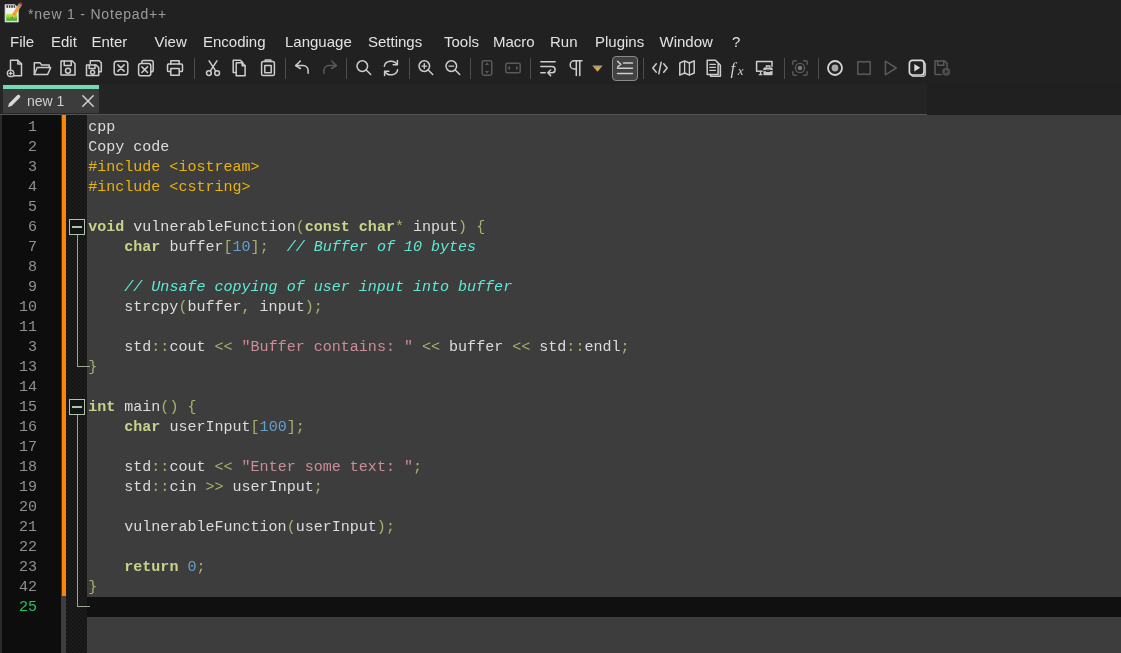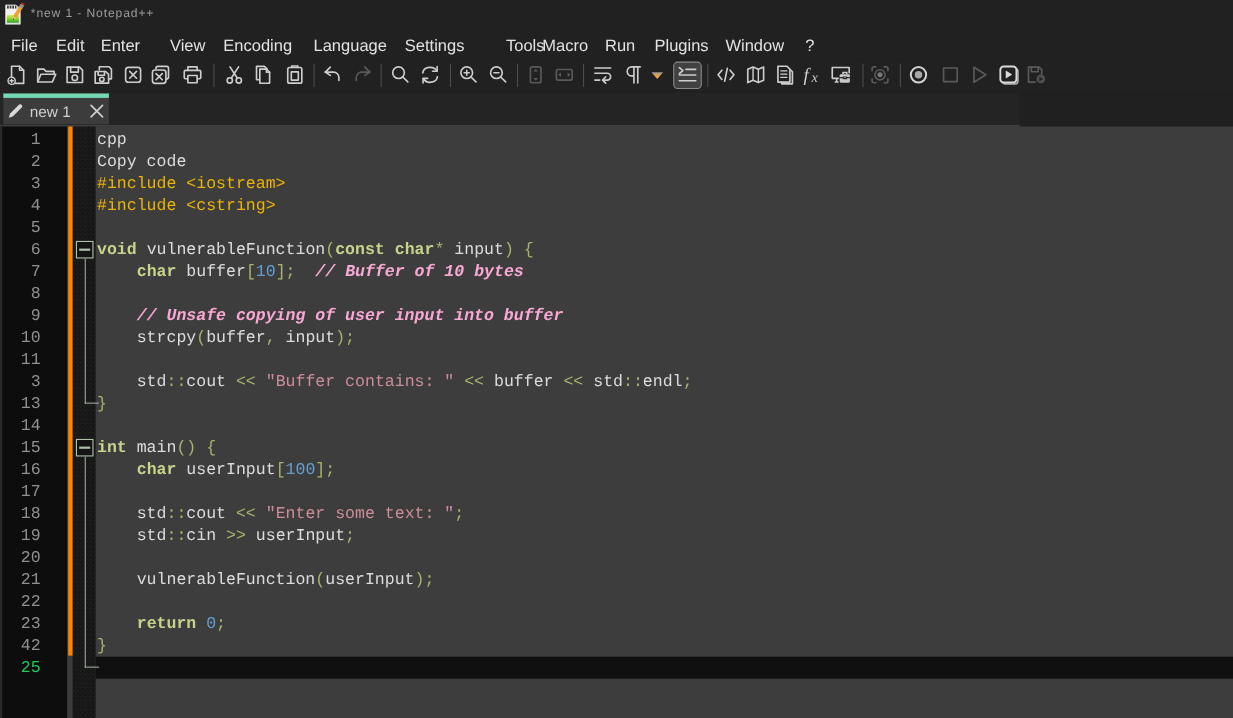--- a/index.html
+++ b/index.html
@@ -1,19 +1,19 @@
 <!DOCTYPE html>
 <html><head>
 <meta charset="utf-8">
 <style>
 * { margin:0; padding:0; box-sizing:border-box; }
 html,body { width:1121px; height:653px; overflow:hidden; background:#202020; }
 body { font-family:"Liberation Sans", sans-serif; position:relative; }
 #titlebar { position:absolute; left:0; top:0; width:1121px; height:26px; background:#212121; }
-#title { position:absolute; left:28px; top:6px; font-size:11px; letter-spacing:0.8px; color:#9c9c9c; }
+#title { position:absolute; left:28px; top:6px; font-size:14px; letter-spacing:0.8px; color:#9c9c9c; }
 #menubar { position:absolute; left:0; top:26px; width:1121px; height:28px; background:#212121; }
 .mi { position:absolute; top:6.5px; font-size:15px; color:#e2e2e2; }
 #toolbar { position:absolute; left:0; top:54px; width:1121px; height:30px; background:#212121; }
 .tbi { position:absolute; top:4px; }
 .sep { position:absolute; top:4px; width:1px; height:21px; background:#4d4d4d; }
 #tabbar { position:absolute; left:0; top:84px; width:927px; height:31px; background:#242424; border-bottom:1px solid #555; }
 #tab { position:absolute; left:3px; top:1px; width:96px; height:28px; background:#3c3c3c; border-top:4px solid #75d9b4; }
 #tablabel { position:absolute; left:24px; top:4px; font-size:14px; color:#cfcfcf; }
 #editor { position:absolute; left:0; top:115px; width:1121px; height:538px; background:#3d3d3d; }
 #nummargin { position:absolute; left:0; top:0; width:61px; height:538px; background:#0d0d0d; border-left:2px solid #2a2a2a; }
@@ -23,21 +23,21 @@
   background-size: 4px 4px; }
 #caretline { position:absolute; left:87px; top:482px; width:1034px; height:20px; background:#101010; }
 #nums { position:absolute; left:0; top:2px; width:37px; font-family:"Liberation Mono",monospace; font-size:15.04px; line-height:20px; color:#909090; text-align:right; }
 #nums div { height:20px; }
 #code { position:absolute; left:88.2px; top:2px; font-family:"Liberation Mono",monospace; font-size:15.04px; line-height:20px; color:#dcdcdc; white-space:pre; }
 #code div { height:20px; }
 .k { color:#c9d28b; font-weight:bold; }
 .o { color:#a9b26d; }
 .s { color:#cb8d98; }
 .n { color:#63a0ce; }
-.c { color:#f9a8d4; font-style:italic; font-weight:bold; }
+.c { color:#5eead4; font-style:italic; font-weight:normal; }
 .p { color:#eab308; }
 .fbox { position:absolute; left:69px; width:16px; height:16px; border:1px solid #aec3ae; background:#141414; z-index:3; }
 .fbox i { position:absolute; left:2px; right:2px; top:6px; height:1.5px; background:#aec3ae; }
 .fline { position:absolute; background:#9aa89a; z-index:2; }
 </style>
 </head>
 <body>
 <div id="titlebar">
 <svg width="20" height="22" viewBox="0 0 20 22" style="position:absolute;left:3px;top:2px">
   <defs>
@@ -65,21 +65,21 @@
 <span id="title">*new 1 - Notepad++</span>
 </div>
 <div id="menubar">
 <span class="mi" style="left:10px">File</span>
 <span class="mi" style="left:51px">Edit</span>
 <span class="mi" style="left:91.5px">Enter</span>
 <span class="mi" style="left:154.5px">View</span>
 <span class="mi" style="left:203px">Encoding</span>
 <span class="mi" style="left:285px">Language</span>
 <span class="mi" style="left:368px">Settings</span>
-<span class="mi" style="left:460px">Tools</span>
+<span class="mi" style="left:444px">Tools</span>
 <span class="mi" style="left:493px">Macro</span>
 <span class="mi" style="left:550px">Run</span>
 <span class="mi" style="left:595px">Plugins</span>
 <span class="mi" style="left:659.5px">Window</span>
 <span class="mi" style="left:732px">?</span>
 </div>
 <div id="toolbar">
 <svg class="tbi" style="left:5.5px;top:4px" width="20" height="20" viewBox="0 0 20 20">
 <path d="M4.5 2.2 h7.3 l3.7 3.7 V17.8 H4.5 Z" fill="none" stroke="#cdcdcd" stroke-width="1.5" stroke-linejoin="round" stroke-linecap="round"></path>
 <path d="M11.8 2.2 V5.9 h3.7" fill="none" stroke="#cdcdcd" stroke-width="1.5" stroke-linejoin="round" stroke-linecap="round"></path>

